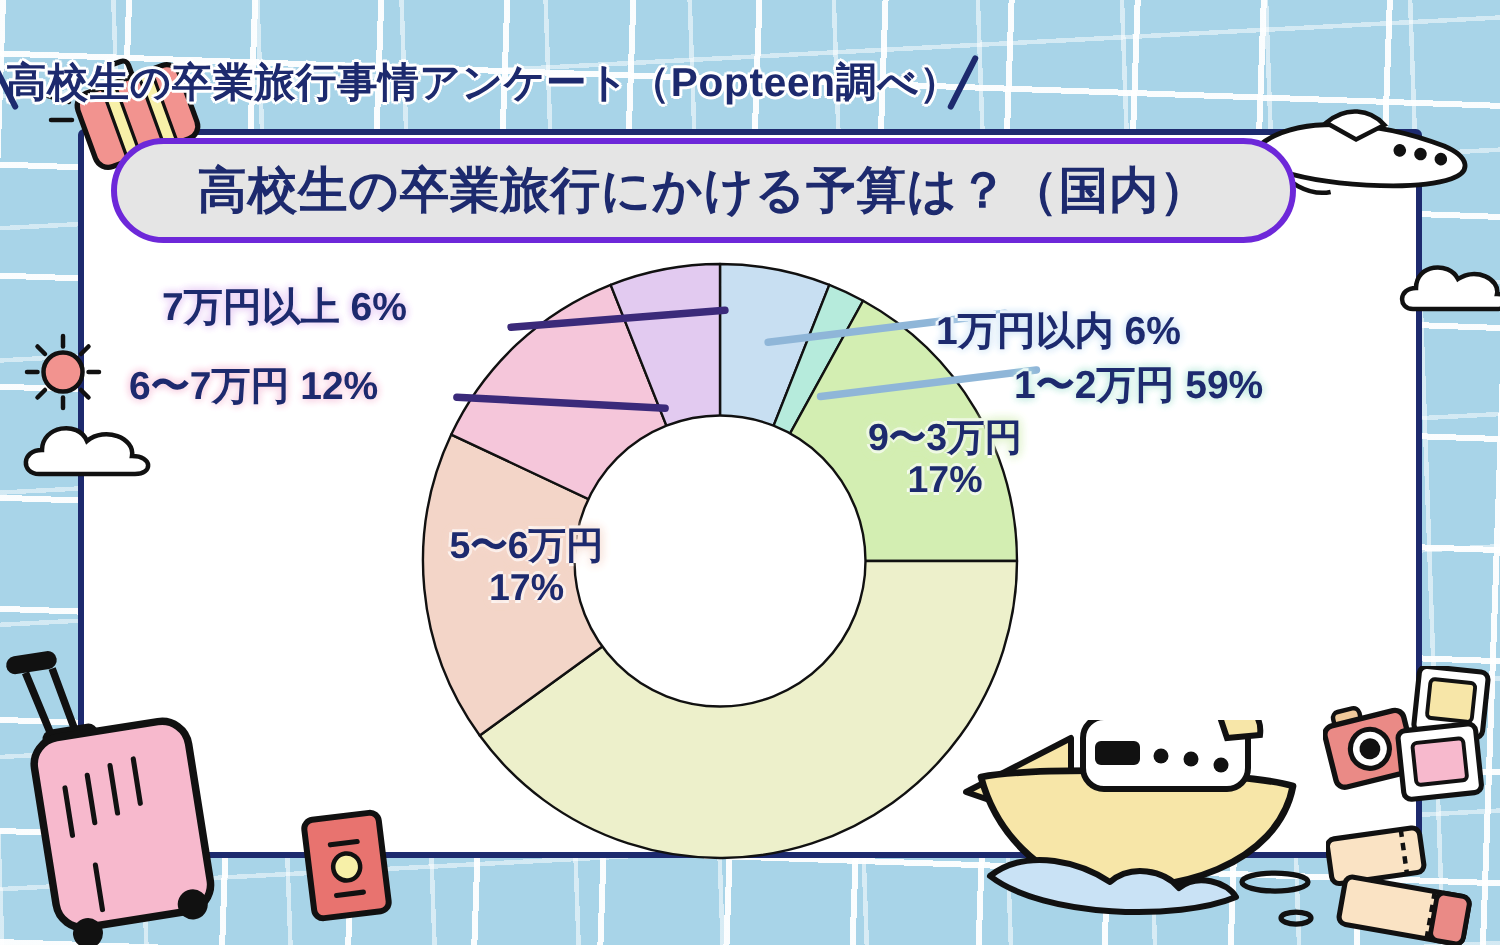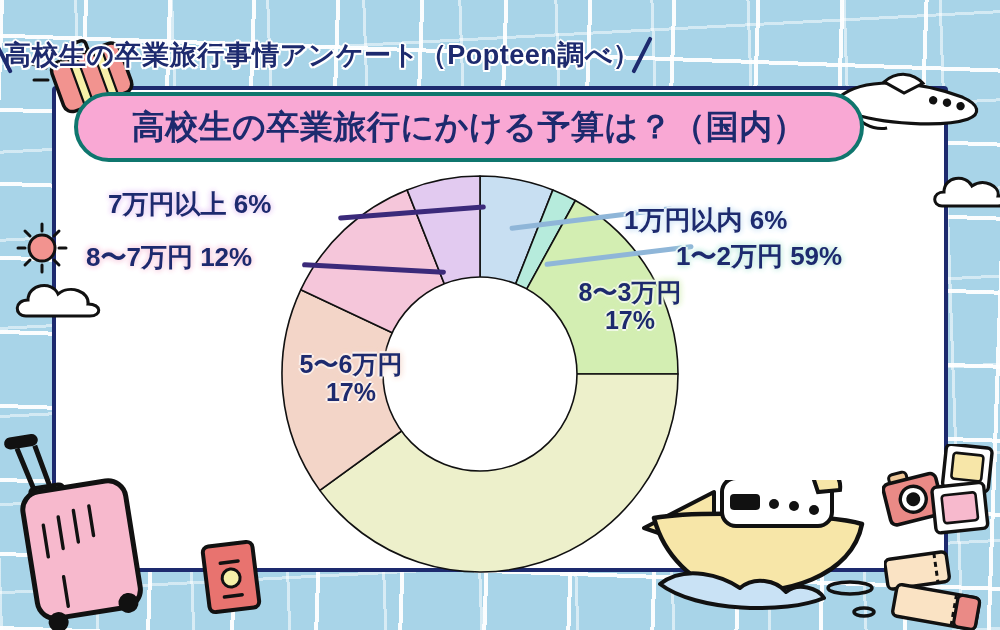--- a/index.html
+++ b/index.html
@@ -44,21 +44,21 @@
       2px 0 #fff,-2px 0 #fff,0 2px #fff,0 -2px #fff,
       1.5px 1.5px #fff,-1.5px 1.5px #fff,1.5px -1.5px #fff,-1.5px -1.5px #fff;
   }
   .slash{display:block;width:4px;height:40px;background:#1d2a6e;border-radius:2px;}
   .slash.l{transform:rotate(-27deg);}
   .slash.r{transform:rotate(27deg);}
 
   
   #title-pill{
     position:absolute;left:74px;top:92px;width:790px;height:70px;
-    background:#f9a8d4;border:4px solid #0f766e;border-radius:36px;
+    background:#e5e5e5;border:4px solid #6d28d9;border-radius:36px;
     display:flex;align-items:center;justify-content:center;
     z-index:7;box-sizing:border-box;
   }
   #title-pill-text{
     font-size:33px;font-weight:700;color:#1d2a6e;white-space:nowrap;letter-spacing:.5px;
   }
 
   
   #donut-wrap{position:absolute;left:278px;top:172px;width:404px;height:404px;z-index:4;}
   #donut-svg{width:404px;height:404px;display:block;}
@@ -119,26 +119,26 @@
     <circle cx="202" cy="202" r="97" fill="#ffffff" stroke="#111111" stroke-width="1.6"></circle>
   </svg>
 </div>
 
 <div class="leader" style="left:338px;top:210px;width:148px;background:#3b2a7a;transform:rotate(-4.5deg);"></div>
 <div class="leader" style="left:302px;top:266px;width:144px;background:#3b2a7a;transform:rotate(3deg);"></div>
 <div class="leader" style="left:509px;top:216px;width:164px;background:#8fb6d8;transform:rotate(-7deg);"></div>
 <div class="leader" data:interactable="false" style="left:544px;top:253px;width:150px;background:#8fb6d8;transform:rotate(-7deg);"></div>
 
 <div class="out-label glow-lav" style="left:108px;top:187px;">7万円以上 6%</div>
-<div class="out-label glow-pink" style="left:86px;top:240px;">8〜7万円 12%</div>
+<div class="out-label glow-pink" style="left:86px;top:240px;">6〜7万円 12%</div>
 <div class="out-label glow-blue" style="left:624px;top:187px;margin-top:16px;">1万円以内 6%</div>
 <div class="out-label glow-mint" style="left:676px;top:239px;">1〜2万円 59%</div>
 
 <div class="slice-label glow-green" style="left:540px;top:278px;width:180px;">
-  <span class="l1">8〜3万円</span>
+  <span class="l1">9〜3万円</span>
   <span class="l2">17%</span>
 </div>
 
 <div class="slice-label glow-cream" style="left:452px;top:465px;width:180px;">
 </div>
 
 <div class="slice-label glow-peach" style="left:256px;top:350px;width:190px;">
   <span class="l1">5〜6万円</span>
   <span class="l2">17%</span>
 </div>

